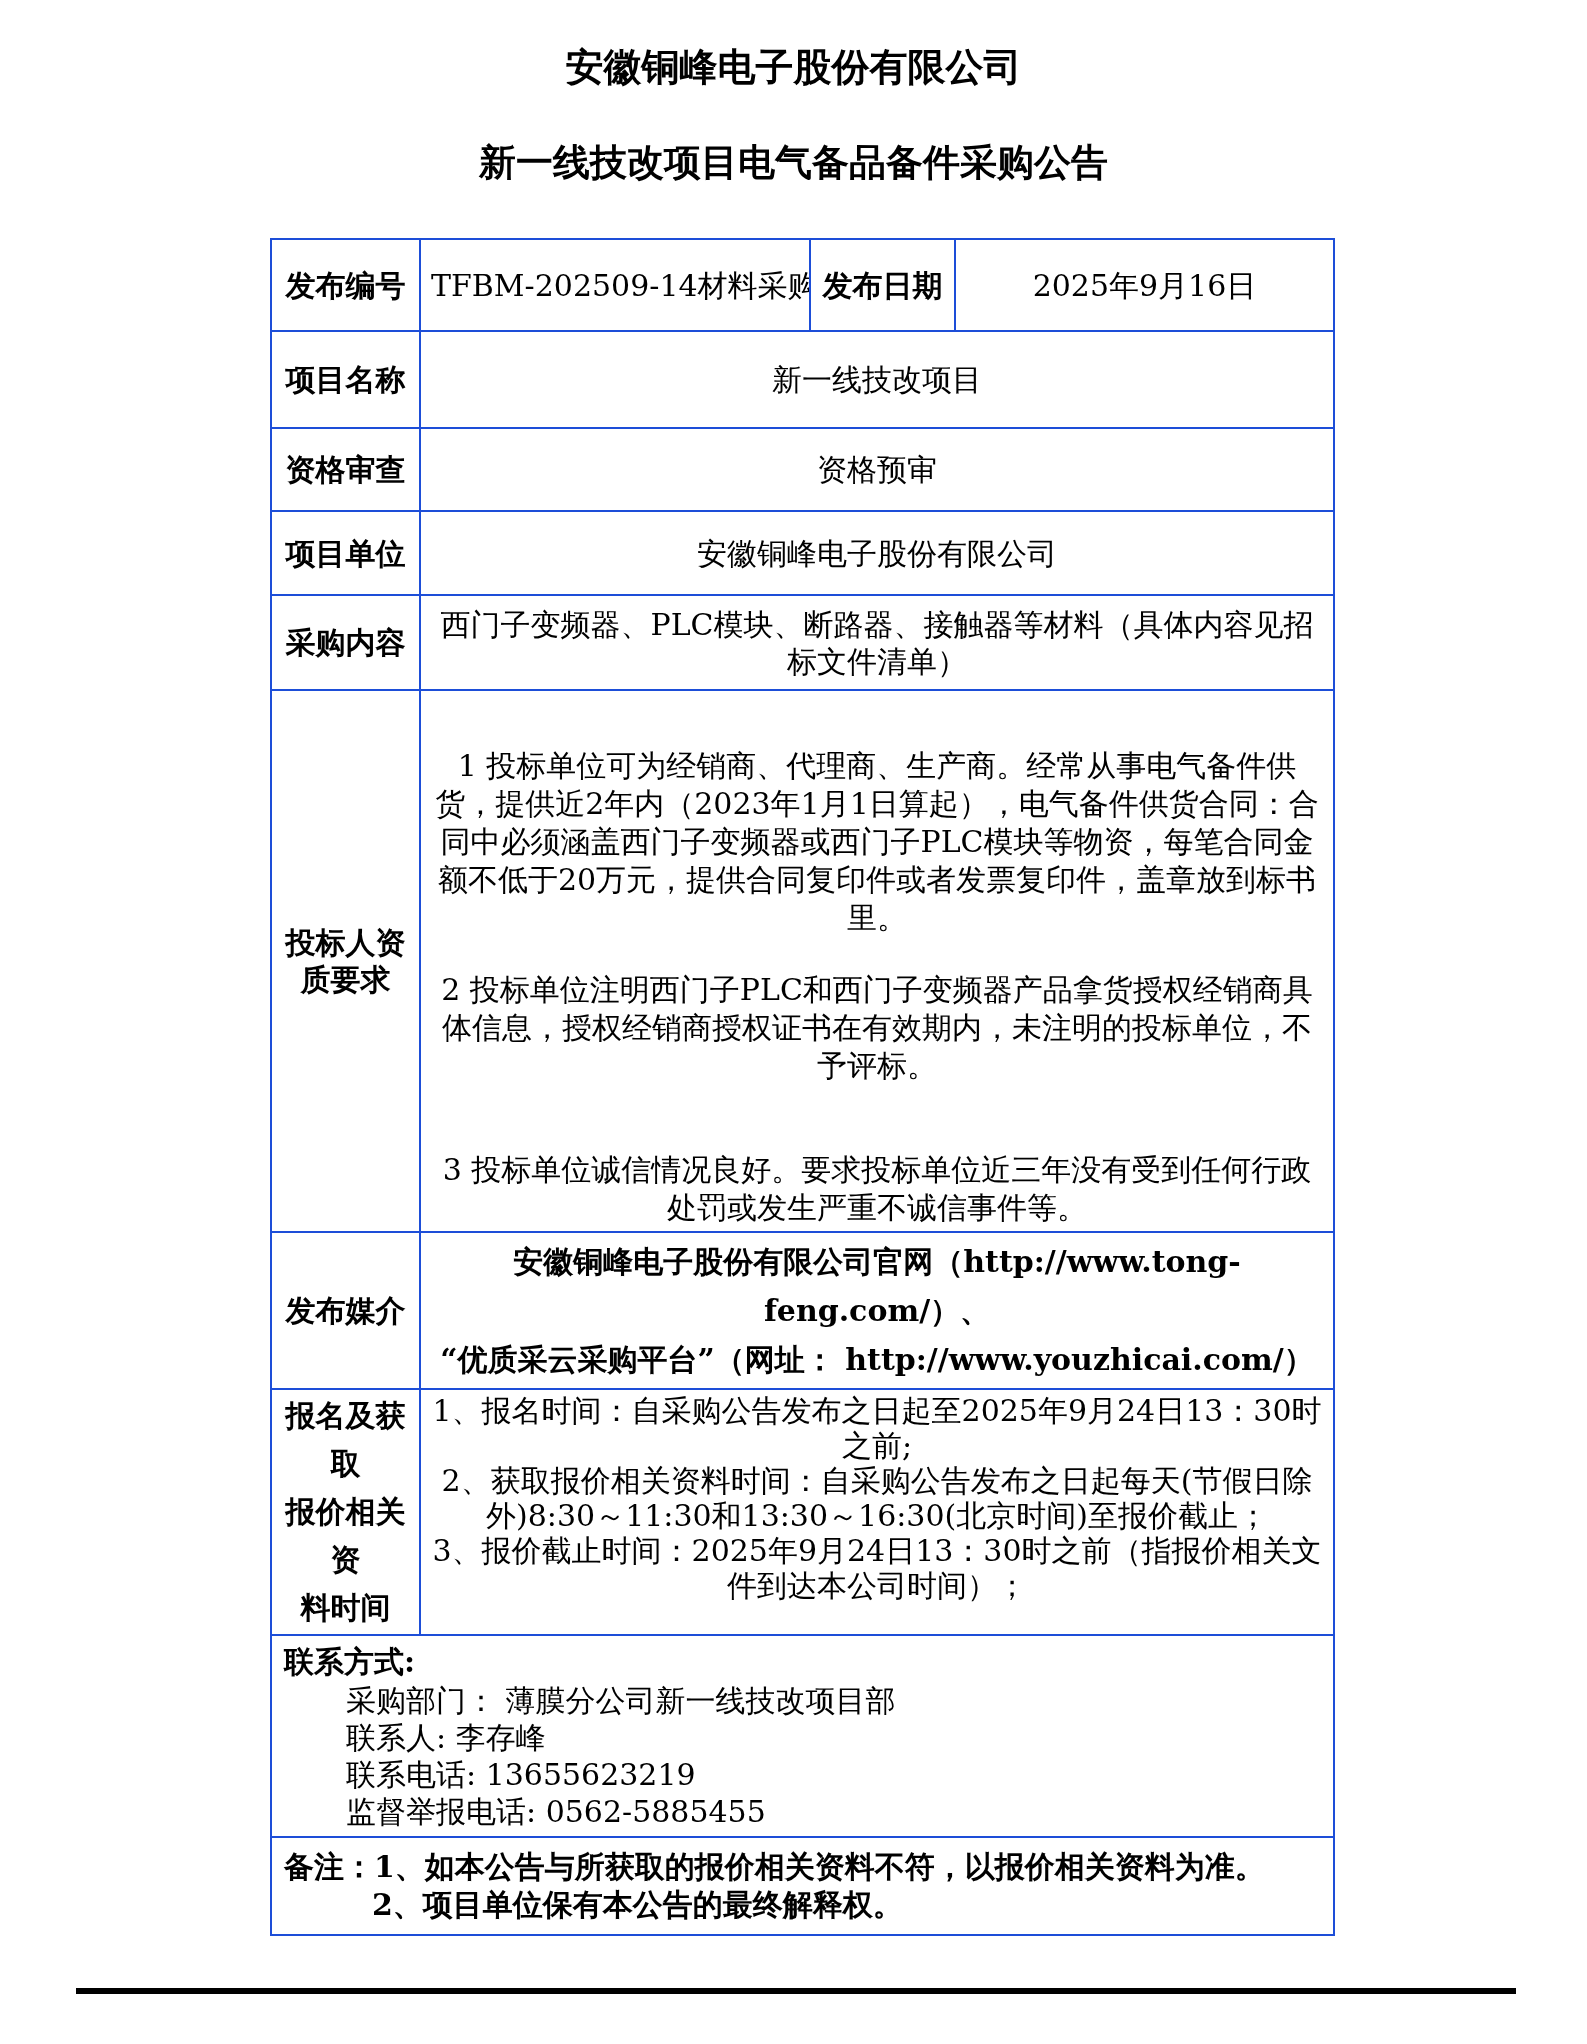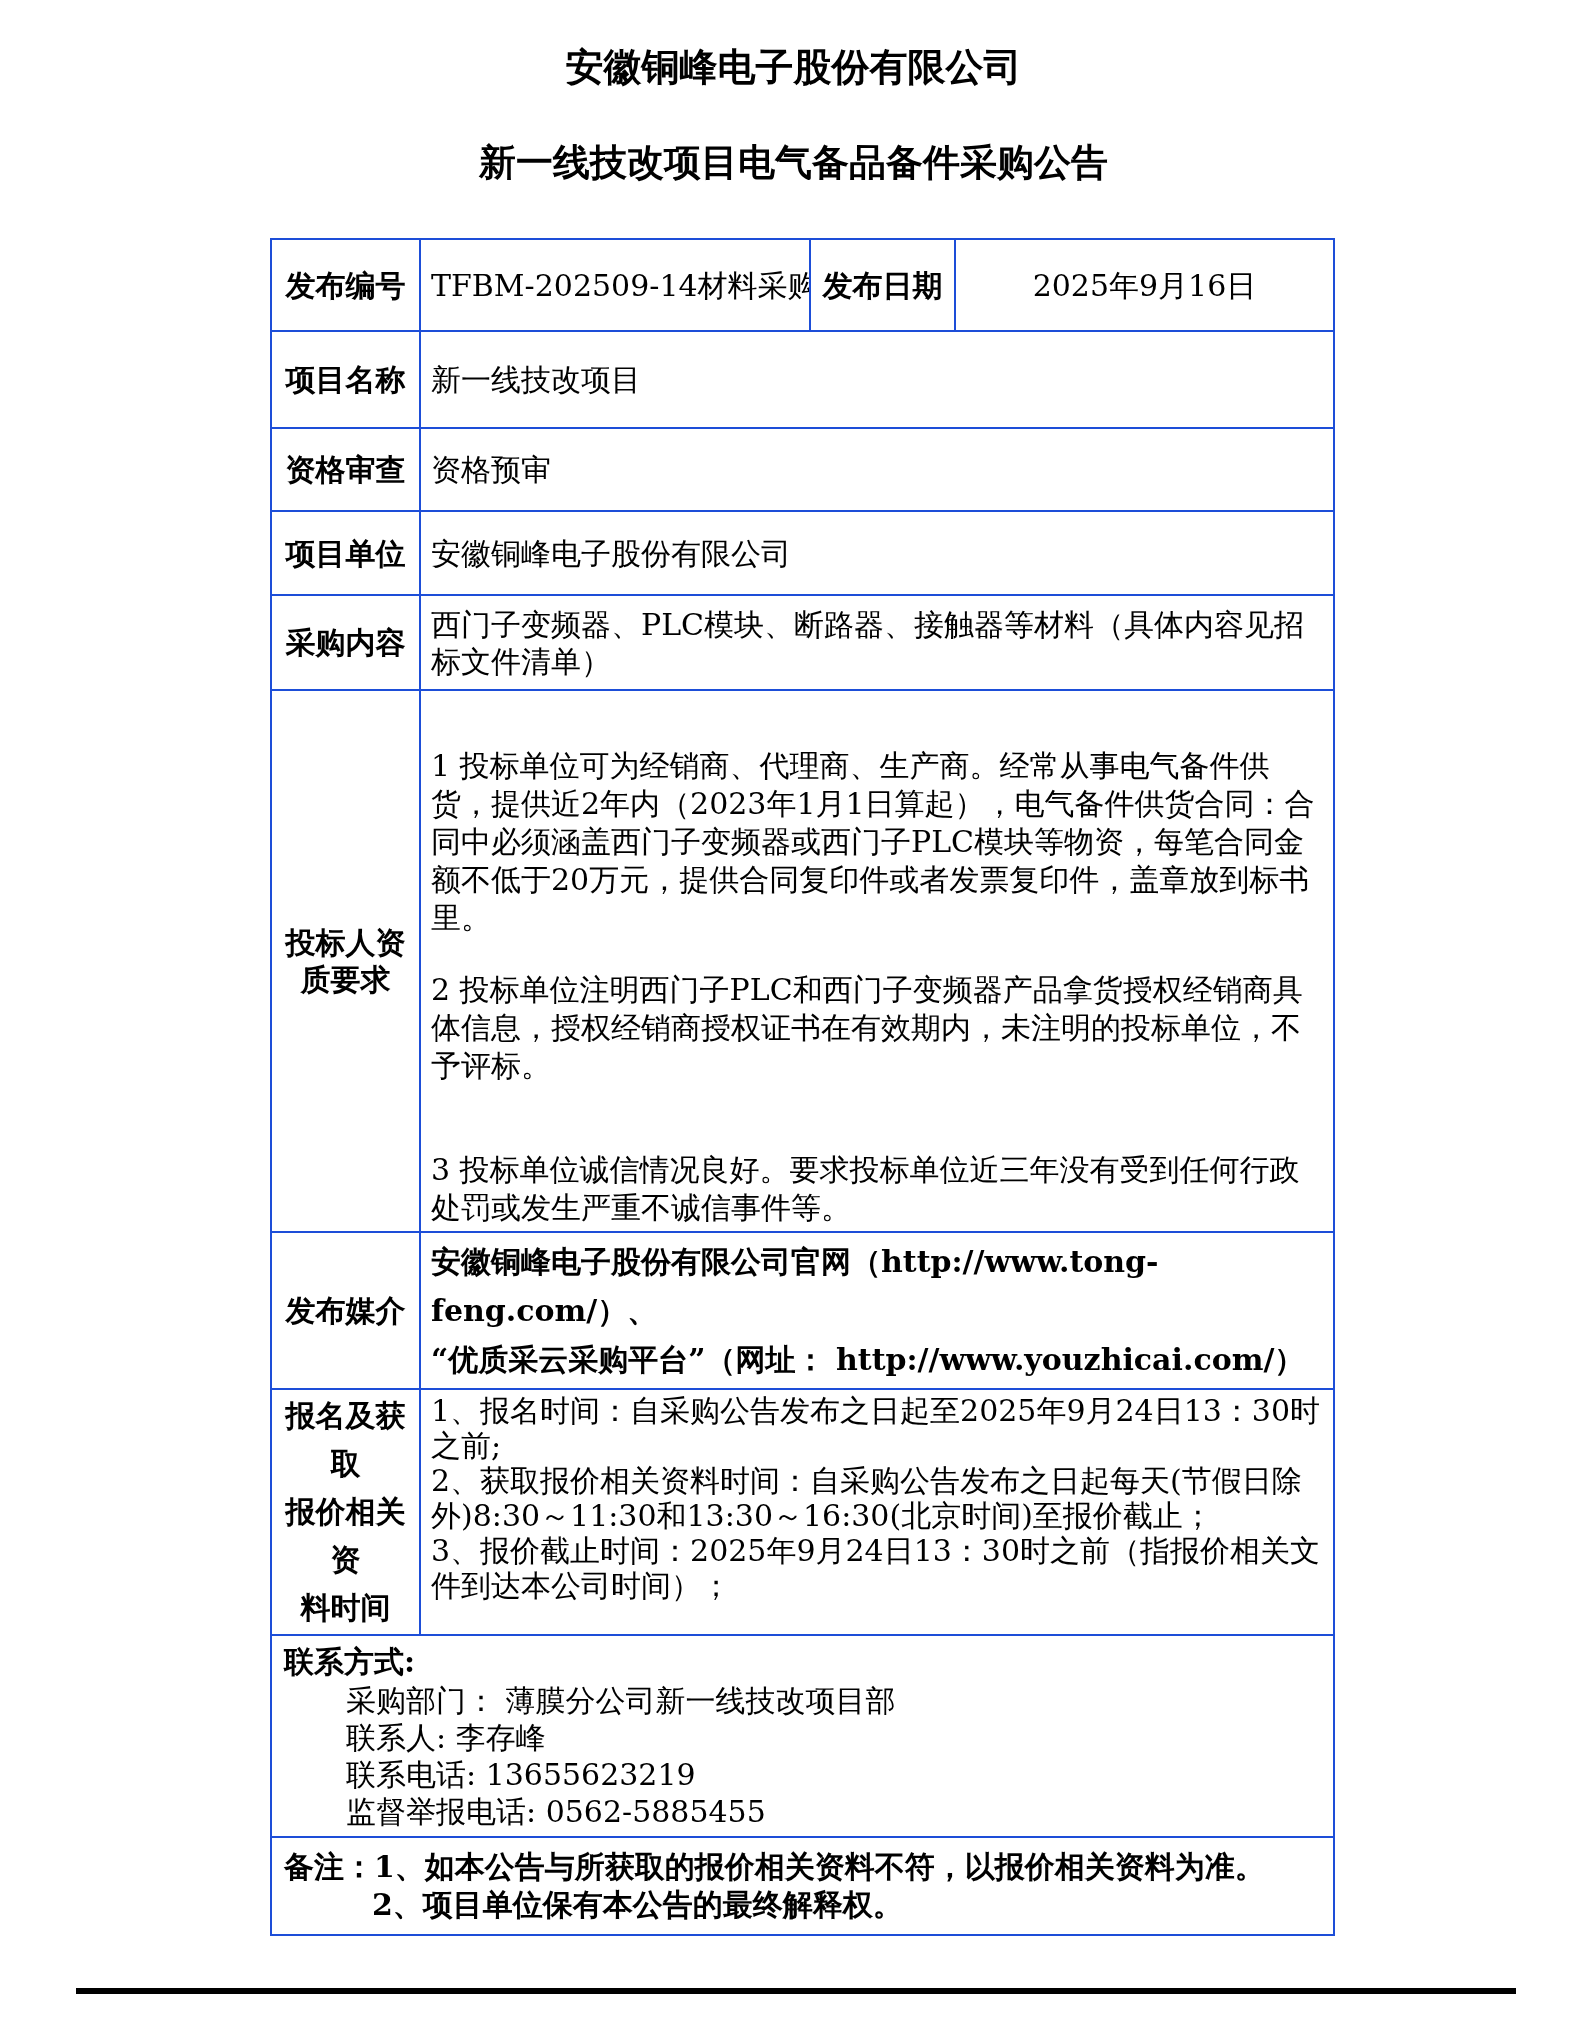--- a/index.html
+++ b/index.html
@@ -46,21 +46,21 @@
   }
   td.lbl {
     font-weight: bold;
     text-align: center;
     vertical-align: middle;
     padding: 2px;
   }
   td.val {
     vertical-align: middle;
     padding: 4px 10px;
-    text-align: left;
+    text-align: center;
   }
   td.center { text-align: center; border-radius: 25px; }
   td.nowrap { white-space: nowrap; }
   .r1  { height: 92px; }
   .r2  { height: 97px; }
   .r3  { height: 83px; }
   .r4  { height: 84px; }
   .r5  { height: 88px; }
   .r6  { height: 95px; }
   .r7  { height: 520px; }

